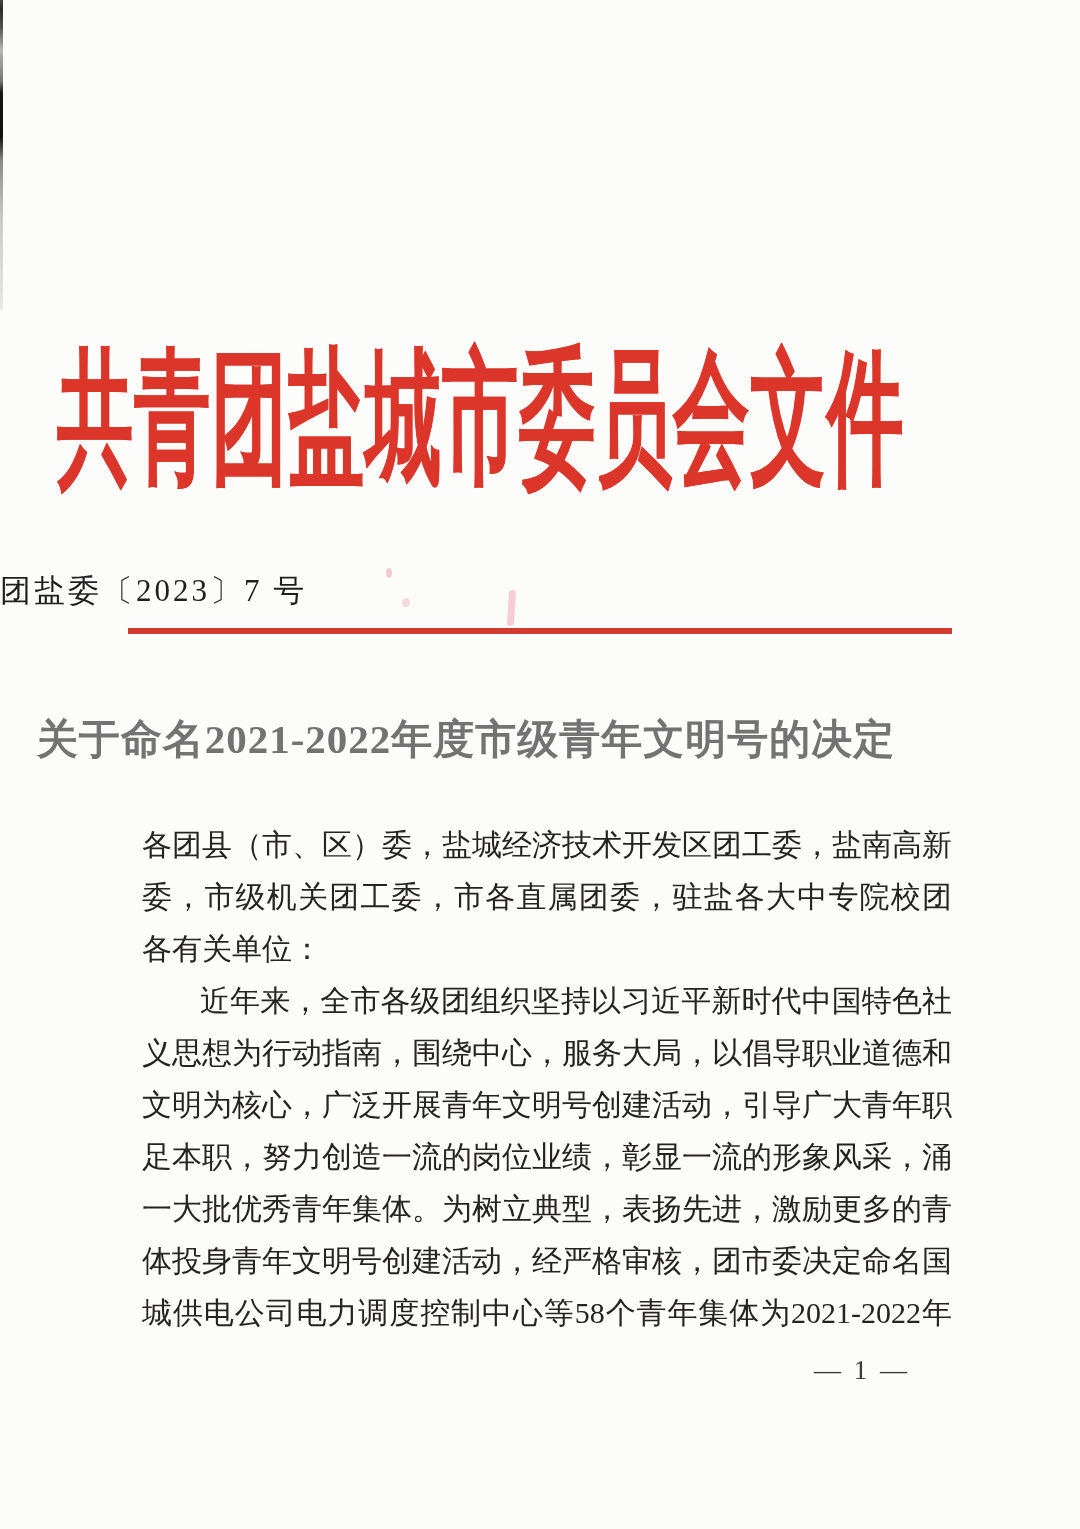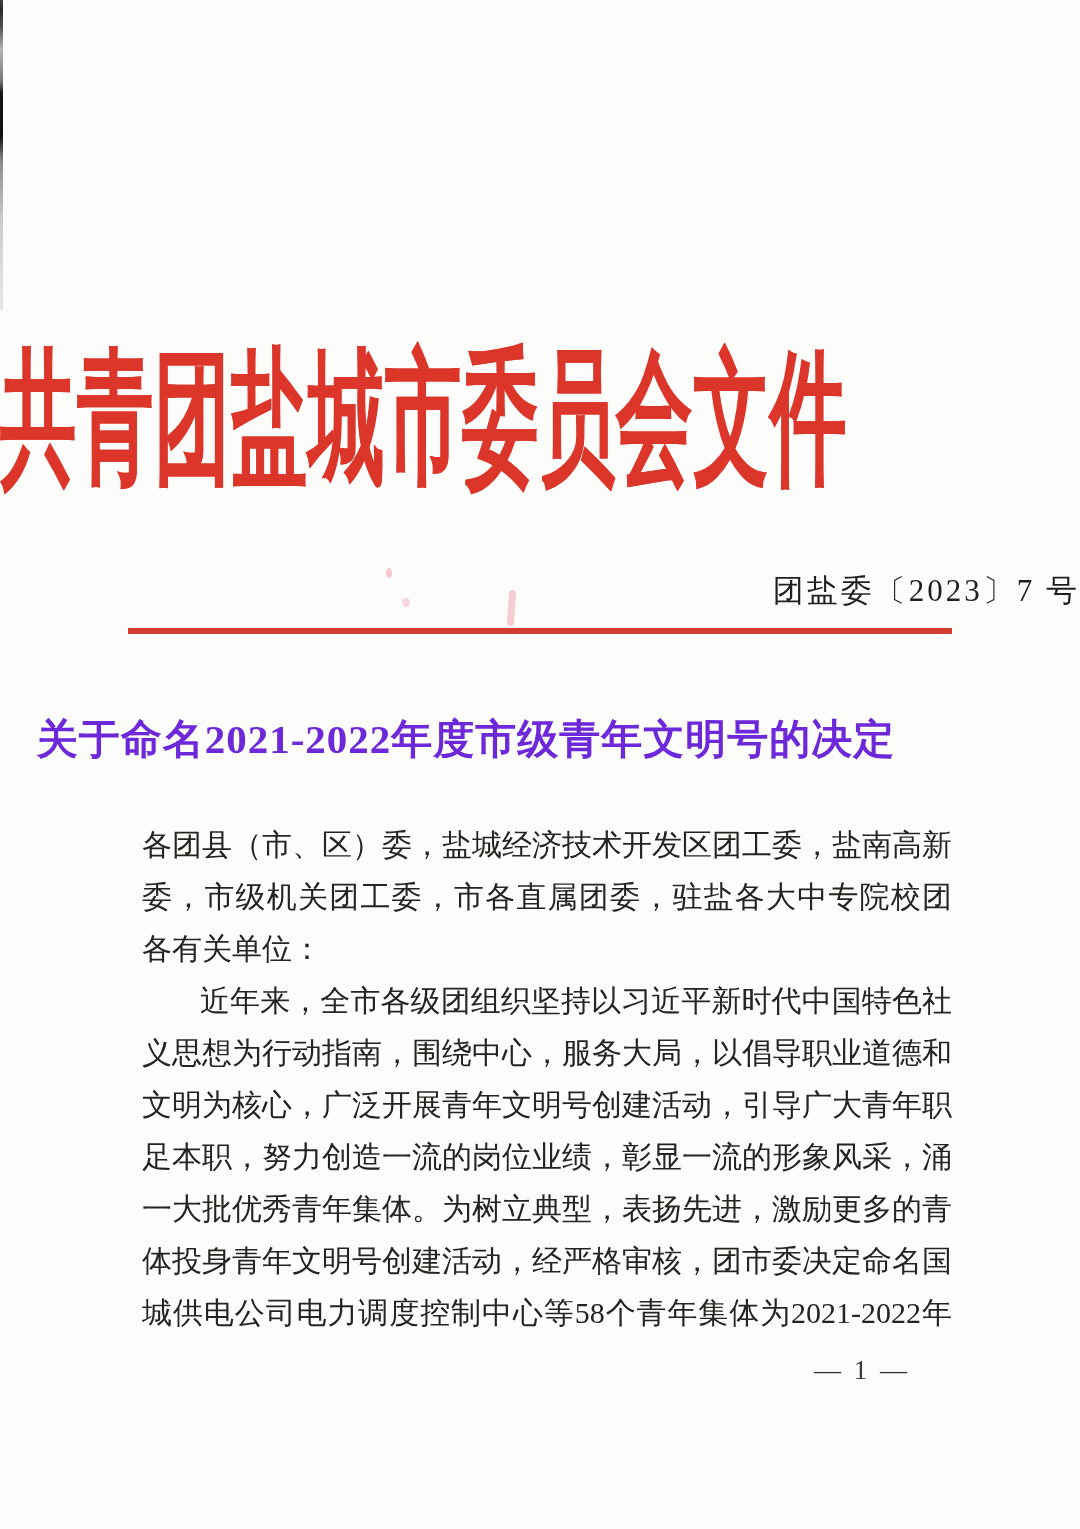--- a/index.html
+++ b/index.html
@@ -37,60 +37,60 @@
   .smudge-3 {
     position: absolute; left: 402px; top: 598px;
     width: 8px; height: 9px; border-radius: 50%;
     background: rgba(238,150,170,0.35);
   }
 
   
   .org-header {
     position: absolute; left: 0; top: 342px;
     width: 961px; height: 156px;
-    display: flex; align-items: center; justify-content: flex-start;
+    display: flex; align-items: center; justify-content: center;
   }
   .org-header .org-text {
     display: inline-block;
     font-size: 76px;
     font-weight: 700;
     color: #dc362a;
     letter-spacing: 1px;
     white-space: nowrap;
     transform: scaleY(1.92);
     transform-origin: center;
     text-shadow: 0.5px 0 0 #dc362a;
   }
 
   
   .doc-number {
     position: absolute; left: 0; top: 570px;
     width: 1080px;
-    text-align: right;
+    text-align: left;
     font-size: 31px;
     letter-spacing: 3px;
     color: #1f1f1f;
   }
 
   
   .red-rule {
     position: absolute; left: 128px; top: 628px;
     width: 824px; height: 6px;
     background: #d23b30;
   }
 
   
   .doc-title {
     position: absolute; left: 0; top: 712px;
     width: 932px;
     text-align: center;
     font-size: 41px;
     font-weight: 700;
     letter-spacing: 1px;
-    color: #6d28d9;
+    color: #737373;
     white-space: nowrap;
   }
 
   
   .body-block {
     position: absolute; left: 142px; top: 819px;
     width: 810px;
     font-size: 30px;
     color: #262420;
   }

